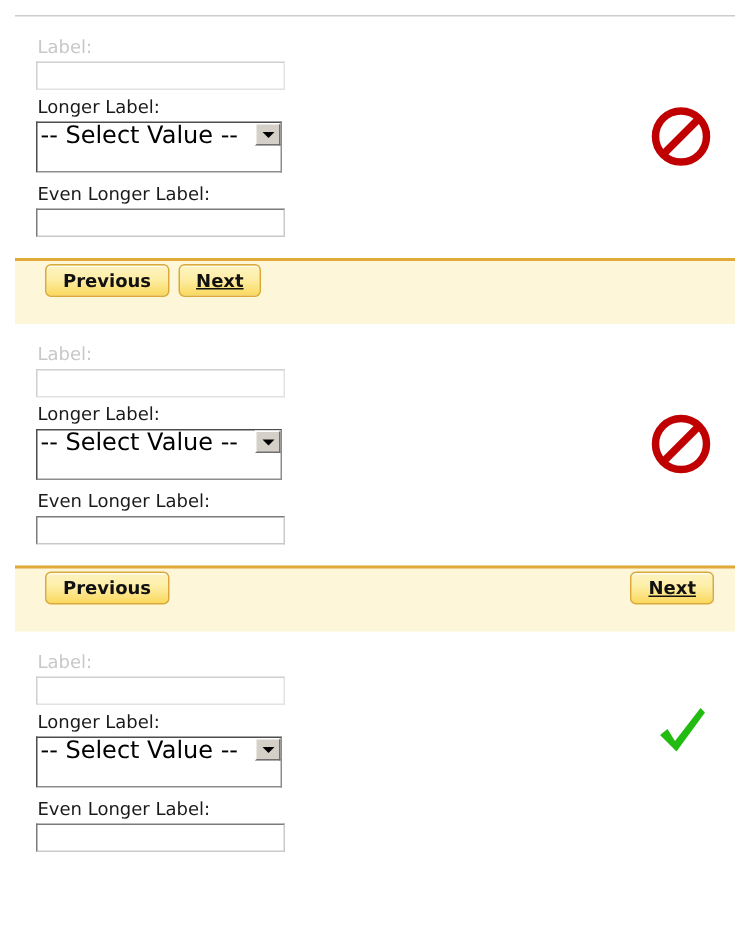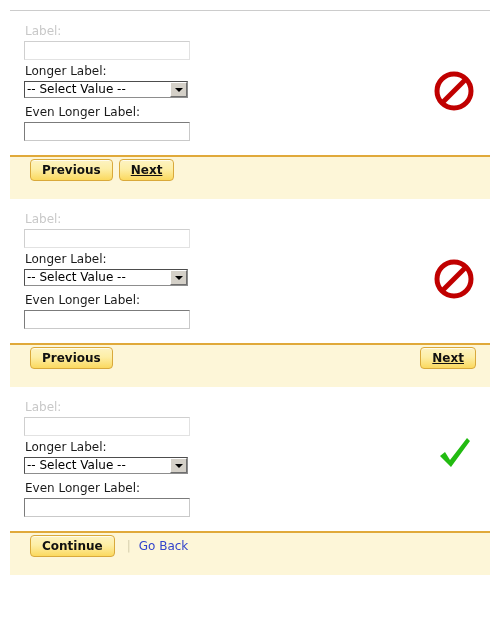--- a/index.html
+++ b/index.html
@@ -90,28 +90,28 @@
 
   .select-wrap {
     position: relative;
     display: inline-block;
     width: 164px;
     height: 17px;
   }
   .select-box {
     position: relative;
     width: 164px;
-    height: 17px;
+    height: 34px;
     box-sizing: border-box;
     background: #ffffff;
     border-top: 1px solid #4d4d4d;
     border-left: 1px solid #4d4d4d;
     border-right: 1px solid #8d8d8d;
     border-bottom: 1px solid #8d8d8d;
-    font-size: 12px;
+    font-size: 16px;
     line-height: 15px;
     color: #000000;
     padding: 0 20px 0 2px;
     white-space: nowrap;
     overflow: hidden;
     cursor: default;
   }
   .select-arrow {
     position: absolute;
     top: 1px;
@@ -301,21 +301,14 @@
       <input class="text-input" type="text" placeholder="" style="">
     </div>
 
     <div class="status-icon ok">
       <svg viewBox="0 0 44 44" width="44" height="44" aria-hidden="true">
         <path d="M8 24 L13 20 L18 28 L35 6 L38 9 L19 35 Z" fill="#22bb11"></path>
       </svg>
     </div>
   </div>
 
-  <div class="action-bar">
-    <div class="bar-left">
-      <button class="btn">Continue</button>
-      <span class="bar-sep">|</span>
-      <a class="bar-link">Go Back</a>
-    </div>
-  </div>
 
 </div>
 
 </body></html>

